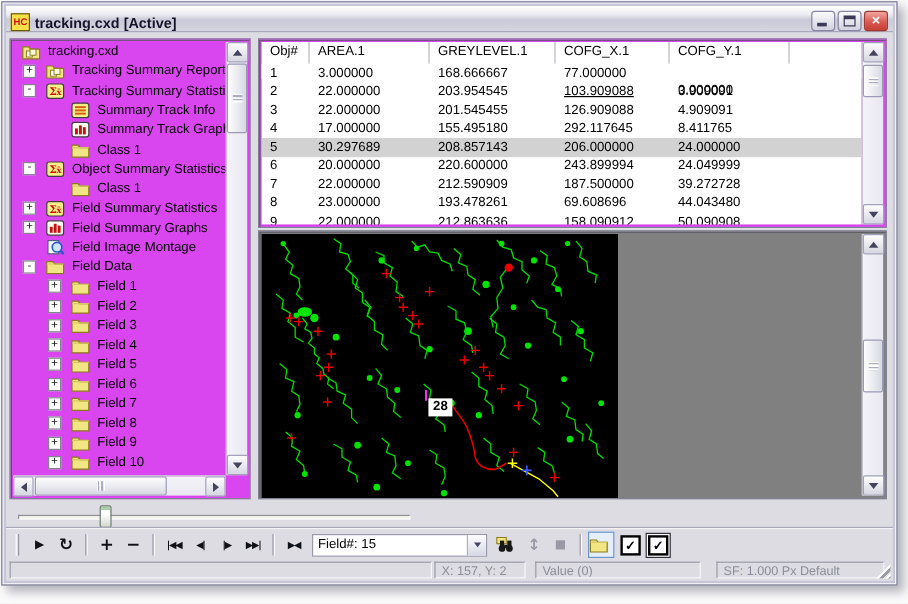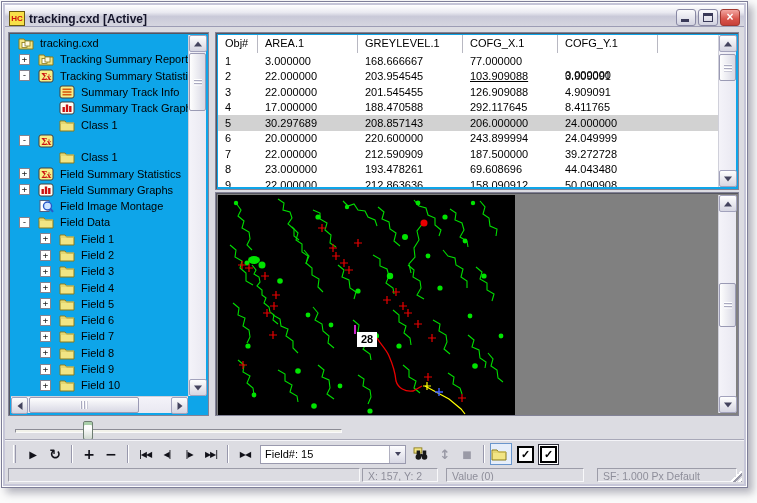--- a/index.html
+++ b/index.html
@@ -23,21 +23,21 @@
     background:linear-gradient(#fafafc,#d2d2e0); position:relative; }
   .wbtn.close { background:linear-gradient(#f2a6a0,#d8544a 60%,#c84038); border-color:#a03830;
     color:#fff; font-weight:bold; font-size:12px; text-align:center; line-height:15px; }
   .glyph-min { position:absolute; left:4px; bottom:3px; width:8px; height:3px; background:#3a3a58; }
   .glyph-max { position:absolute; left:4px; top:3px; width:10px; height:9px;
     border:1px solid #3a3a58; border-top-width:3px; }
 
   .client { position:absolute; left:3px; top:25px; right:3px; bottom:3px; background:#dcdce2; }
 
   
-  .panel { position:absolute; background:#0ea5e9; border:1px solid #828296;
+  .panel { position:absolute; background:#d946ef; border:1px solid #828296;
     box-shadow: inset 1px 1px 0 #55555f; }
   .treepanel { left:3px; top:5px; width:201px; height:384px; overflow:hidden; }
   .tablepanel { left:210px; top:5px; width:524px; height:158px; overflow:hidden; }
   .imagepanel { left:210px; top:165px; width:524px; height:224px; background:#808080; overflow:hidden; }
 
   
   .treelist { position:absolute; left:2px; top:2px; right:20px; bottom:19px; overflow:hidden; }
   .titem { height:16.3px; display:flex; align-items:center; white-space:nowrap; font-size:11px; color:#000; }
   .expb { width:11px; height:11px; border:1px solid #848490; background:#fff; flex:none;
     font-family:"DejaVu Sans Mono", monospace; font-size:9px; line-height:9px; text-align:center;
@@ -229,20 +229,21 @@
             <svg class="ticon">
               <use href="#i-folder"></use>
             </svg>
             <span class="tlabel">Class 1</span>
           </div>
           <div class="titem" style="padding-left: 8px;">
             <span class="expb">-</span>
             <svg class="ticon">
               <use href="#i-stats"></use>
             </svg>
+            <span class="tlabel">Object Summary Statistics</span>
           </div>
           <div class="titem" style="padding-left: 29px;">
             <span class="expsp"></span>
             <svg class="ticon">
               <use href="#i-folder"></use>
             </svg>
             <span class="tlabel">Class 1</span>
           </div>
           <div class="titem" style="padding-left: 8px;">
             <span class="expb">+</span>
@@ -401,21 +402,21 @@
           <div class="trow">
             <div class="tcell" style="width: 40px;">3</div>
             <div class="tcell" style="width: 100px;">22.000000</div>
             <div class="tcell" style="width: 105px;">201.545455</div>
             <div class="tcell" style="width: 95px;">126.909088</div>
             <div class="tcell" style="width: 100px;">4.909091</div>
           </div>
           <div class="trow">
             <div class="tcell" style="width: 40px;">4</div>
             <div class="tcell" style="width: 100px;">17.000000</div>
-            <div class="tcell" style="width: 105px;">188.470588</div>
+            <div class="tcell" style="width: 105px;">155.495180</div>
             <div class="tcell" style="width: 95px;">292.117645</div>
             <div class="tcell" style="width: 100px;">8.411765</div>
           </div>
           <div class="trow sel">
             <div class="tcell" style="width: 40px;">5</div>
             <div class="tcell" style="width: 100px;">30.297689</div>
             <div class="tcell" style="width: 105px;">208.857143</div>
             <div class="tcell" style="width: 95px;">206.000000</div>
             <div class="tcell" style="width: 100px;">24.000000</div>
           </div>

